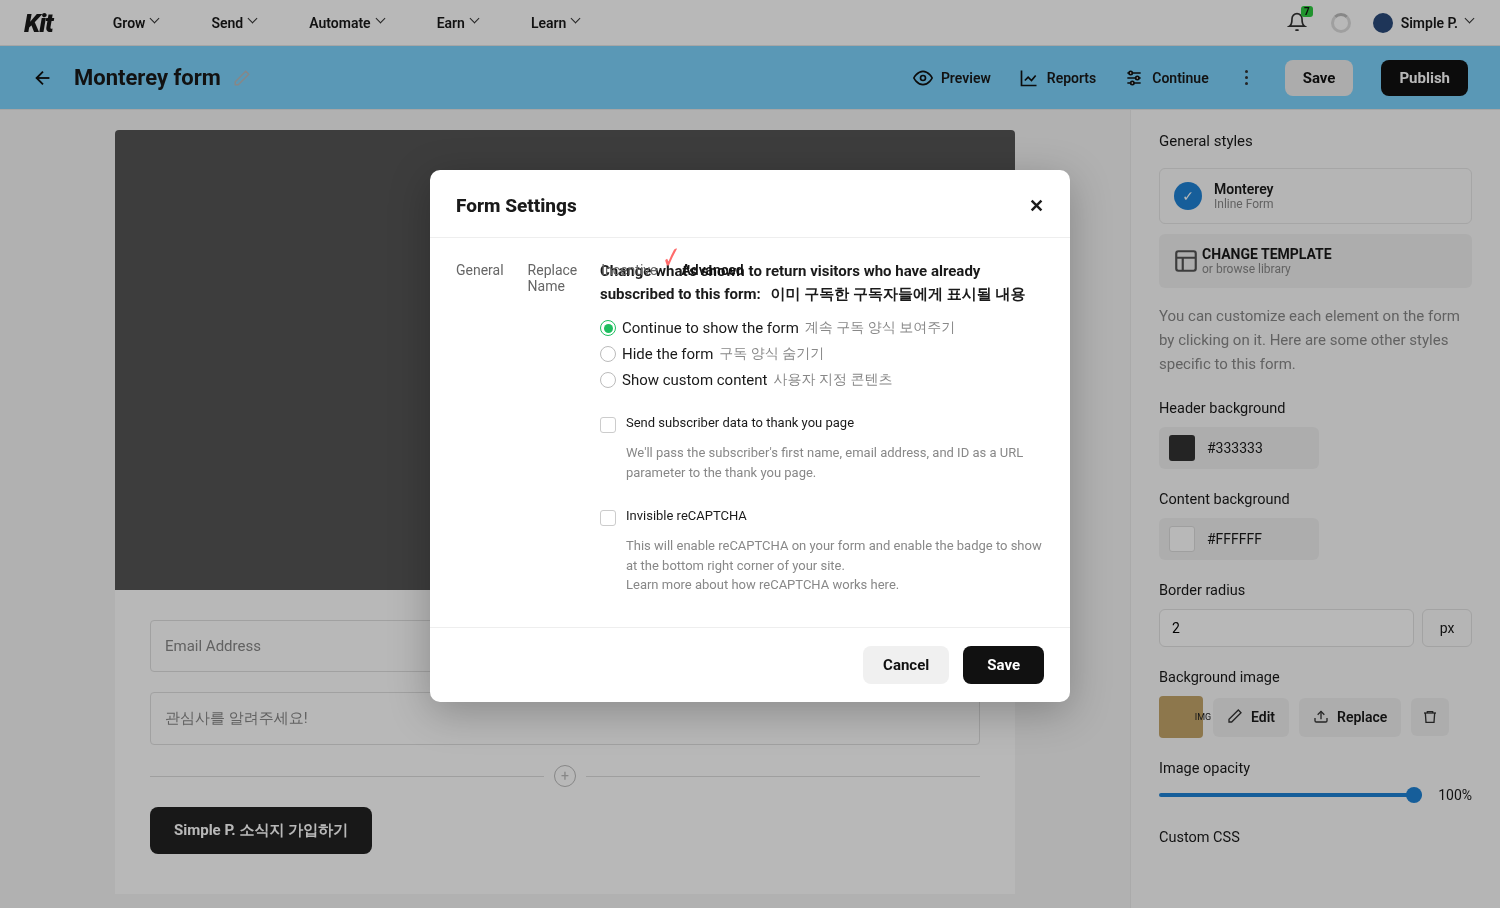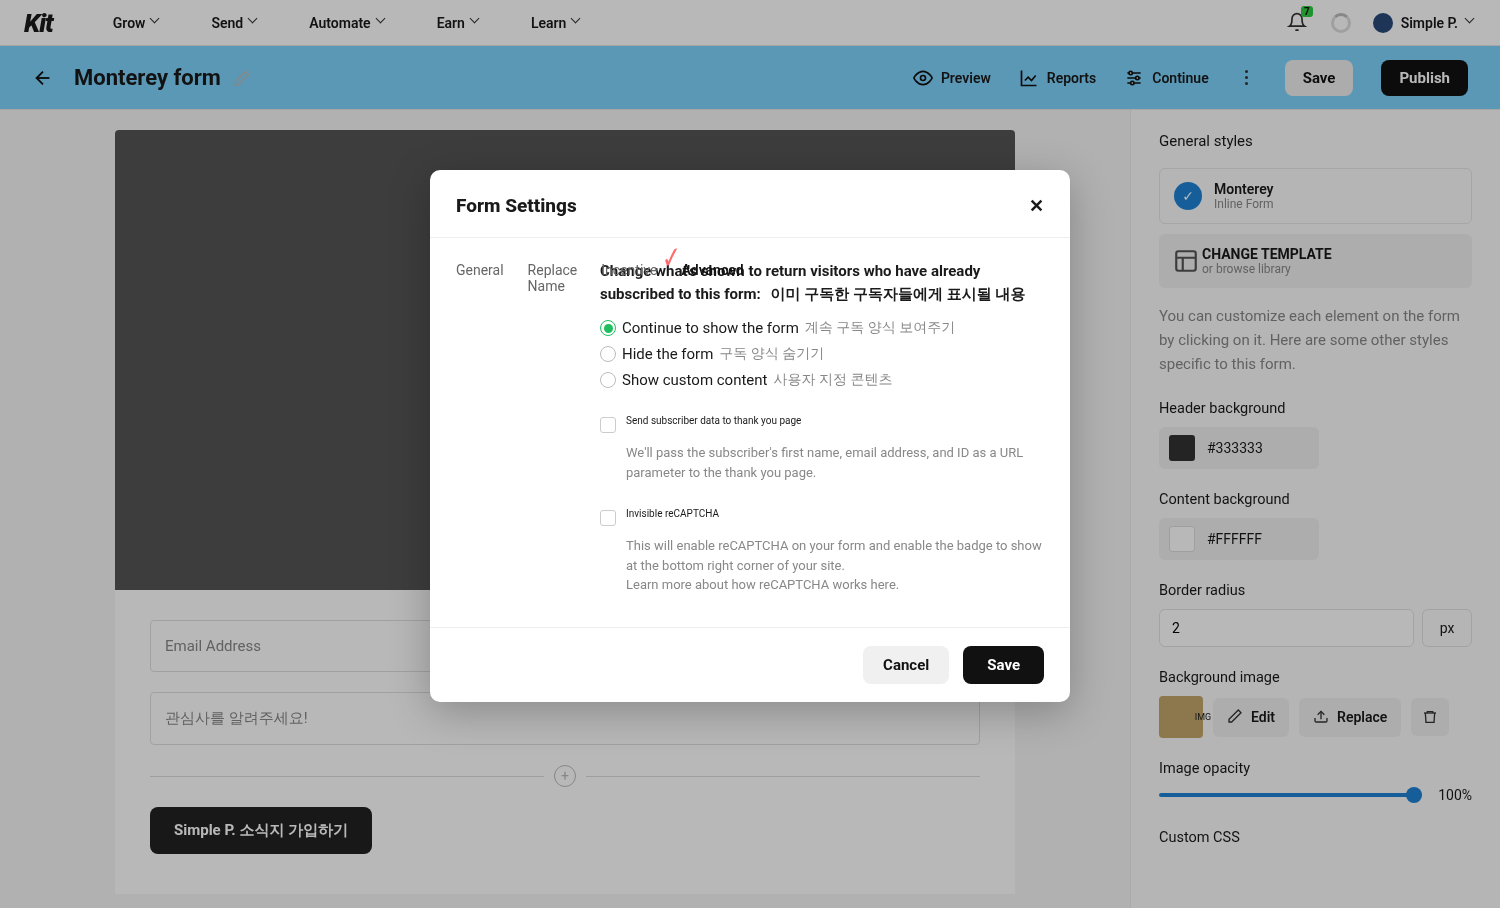--- a/index.html
+++ b/index.html
@@ -84,21 +84,21 @@
   .modal-nav div.active { color:#111; font-weight:600;}
   .check-annot { position:absolute; left:-22px; top:-22px; color:#ff6b6b; font-size:30px; font-weight:400; transform: scaleX(0.8) rotate(-5deg);}
   .modal-content { flex:1; }
   .lead { font-weight:700; font-size:15px; line-height:1.5; margin-bottom:14px;}
   .lead .sub { font-weight:700; margin-left:6px; }
   .radio-row { display:flex; align-items:center; gap:6px; margin-bottom:8px; font-size:15px;}
   .radio { width:16px; height:16px; border:1.5px solid #bbb; border-radius:50%; display:flex; align-items:center; justify-content:center;}
   .radio.sel { border-color:#1fbe5f; }
   .radio.sel::after { content:""; width:9px; height:9px; background:#1fbe5f; border-radius:50%;}
   .kr { color:#888; font-size:14px;}
-  .check-row { display:flex; align-items:flex-start; gap:10px; margin-top:26px; font-size:10px;}
+  .check-row { display:flex; align-items:flex-start; gap:10px; margin-top:26px; font-size:13px;}
   .checkbox { width:16px; height:16px; border:1.5px solid #ccc; border-radius:3px; margin-top:2px;}
   .help { font-size:13px; color:#888; margin:10px 0 0 26px; line-height:1.5;}
   .modal-foot { border-top:1px solid #eee; padding:18px 26px; display:flex; justify-content:flex-end; gap:14px;}
   .btn-cancel { background:#f0f0f0; color:#111; border-radius:8px; padding:10px 20px; font-weight:700; border:none; cursor:pointer; font-size:15px;}
   .btn-save   { background:#111; color:#fff; border-radius:8px; padding:10px 24px; font-weight:700; border:none; cursor:pointer; font-size:15px;}
 
   .icon-svg { width:100%; height:100%; }
 </style>
 </head>
 <body>

